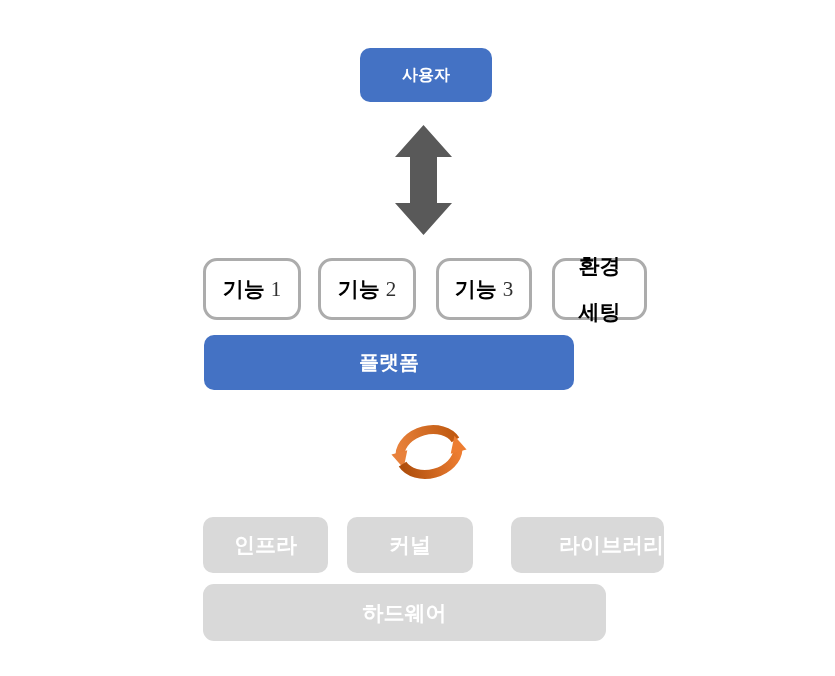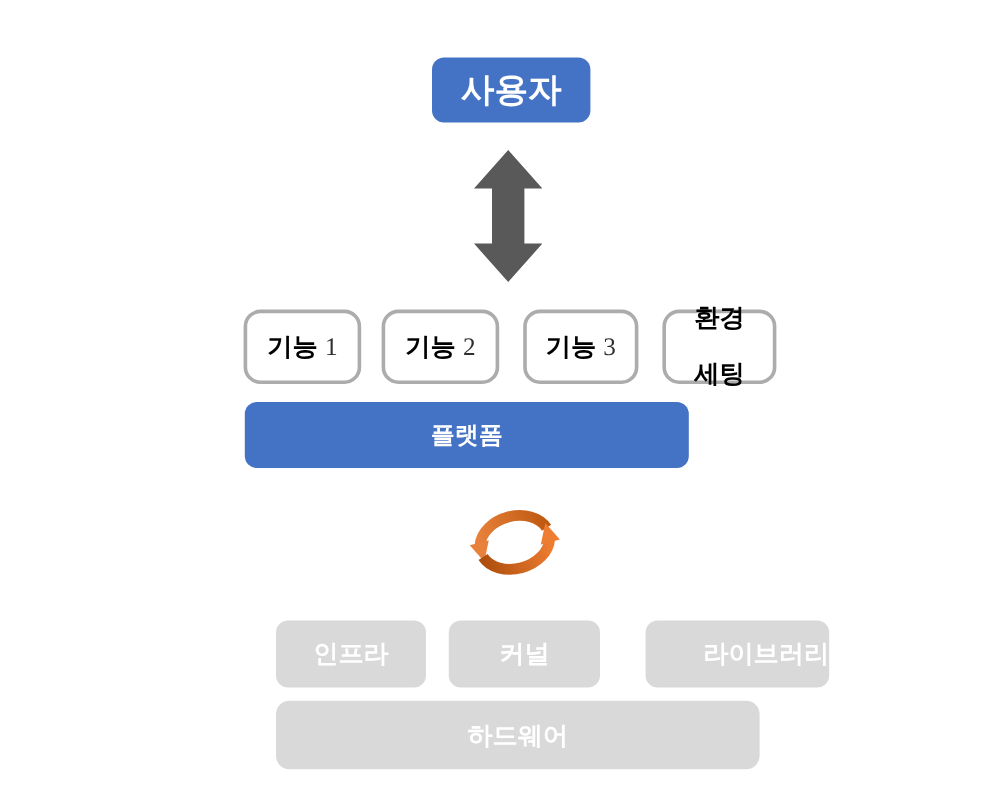--- a/index.html
+++ b/index.html
@@ -15,21 +15,21 @@
 
   .blue-box {
     background: #4472C4;
     border-radius: 10px;
     color: #ffffff;
     font-weight: 700;
     display: flex;
     align-items: center;
     justify-content: center;
   }
-  .user-box   { left: 360px; top: 48px;  width: 132px; height: 54px; font-size: 28px; }
+  .user-box   { left: 360px; top: 48px;  width: 132px; height: 54px; font-size: 16px; }
   .platform-bar { left: 204px; top: 335px; width: 370px; height: 55px; font-size: 20px; border-radius: 10px; }
 
   .feature-box {
     top: 258px;
     height: 62px;
     background: #ffffff;
     border: 3px solid #ACACAC;
     border-radius: 14px;
     color: #000000;
     font-weight: 700;
@@ -52,21 +52,20 @@
 
   .gray-box {
     background: #D9D9D9;
     border-radius: 10px;
     color: #ffffff;
     font-weight: 700;
     font-size: 21px;
     display: flex;
     align-items: center;
     justify-content: center;
-    margin-left: 27px;
   }
   .infra-row { top: 517px; height: 56px; }
   .hardware-box { left: 203px; top: 584px; width: 403px; height: 57px; border-radius: 11px; }
 
   .icon-wrap { line-height: 0; }
 </style>
 </head>
 <body>
 
 <div class="canvas">

